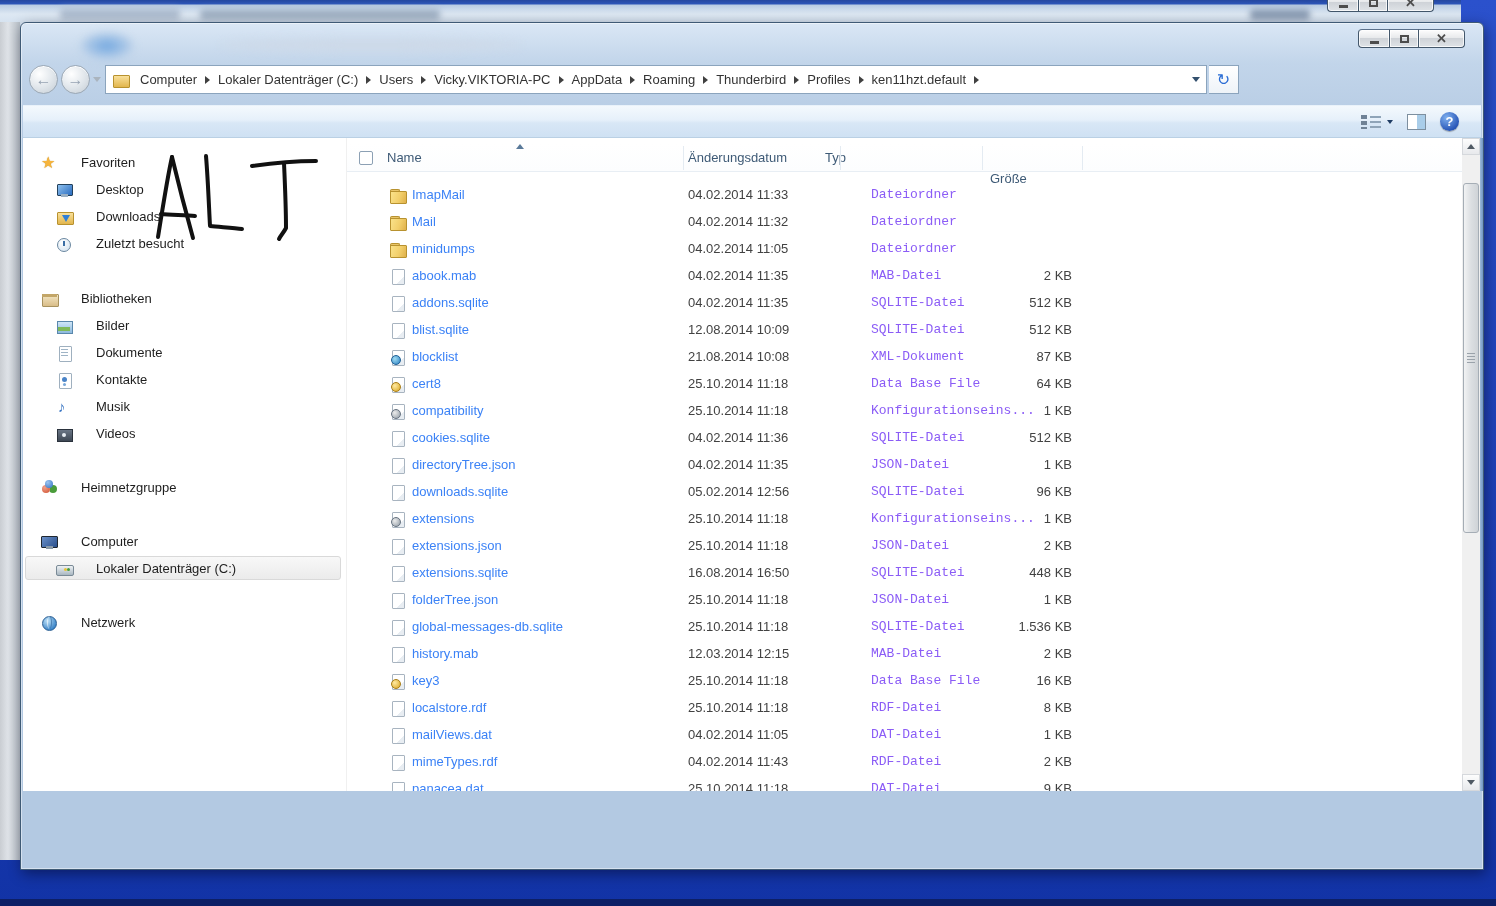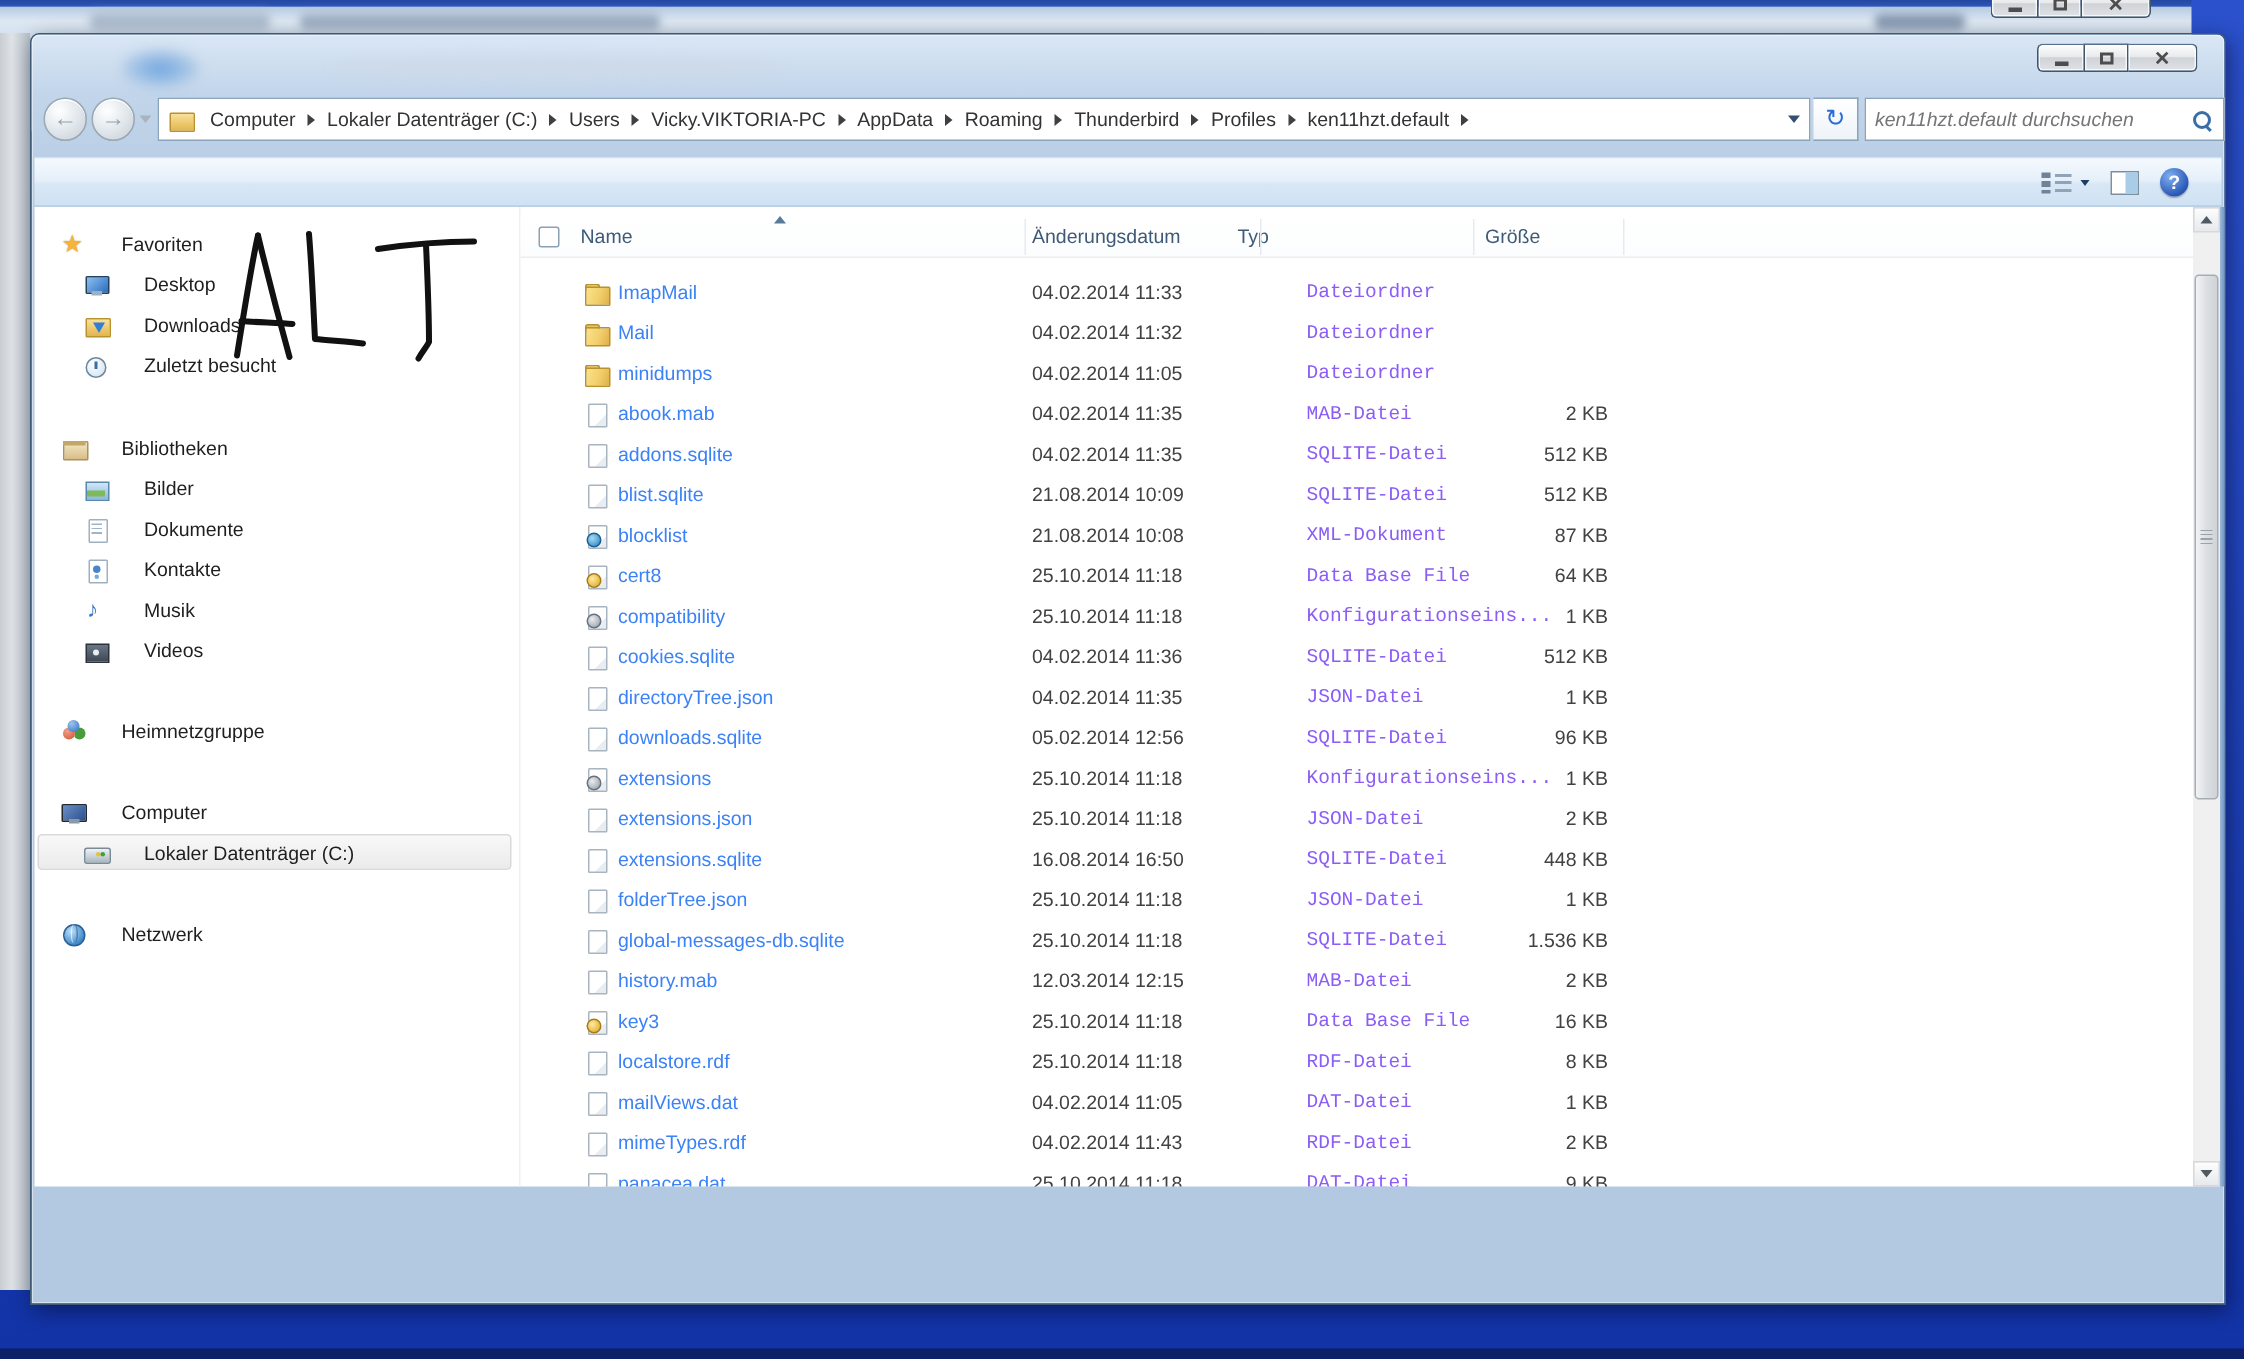--- a/index.html
+++ b/index.html
@@ -269,24 +269,20 @@
         <span class="crumb-item">Thunderbird</span>
         <span class="crumb-sep"></span>
         <span class="crumb-item">Profiles</span>
         <span class="crumb-sep"></span>
         <span class="crumb-item">ken11hzt.default</span>
         <span class="crumb-sep"></span>
       </div>
     <div class="addr-caret"></div>
   </div>
   <div class="refreshbtn">↻</div>
-  <div class="searchbox">
-    <input placeholder="ken11hzt.default durchsuchen" style="">
-    <div class="mag"></div>
-  </div>
 
   <div class="toolbar">
     <div class="tb-right">
       <span style="display:flex;align-items:center;gap:6px;">
         <span class="icon-views"></span>
         <span class="tb-caret"></span>
       </span>
       <span class="icon-pane"></span>
       <span class="icon-help">?</span>
     </div>
@@ -352,21 +348,21 @@
       </div>
     </div>
 
   <div class="filearea">
     <div class="hdr">
       <span class="checkbox"></span>
       <span class="sortmark"></span>
       <span class="hdr-label" style="left:40px;">Name</span>
       <span class="hdr-label" style="left:341px;">Änderungsdatum</span>
       <span class="hdr-label" style="left:478px;">Typ</span>
-      <span class="hdr-label" style="left:643px;">Größe</span>
+      <span class="hdr-label" style="left:643px;margin-top:21px;">Größe</span>
       <span class="sep" style="left:336px;"></span>
       <span class="sep" style="left:493px;"></span>
       <span class="sep" style="left:635px;"></span>
       <span class="sep" style="left:735px;"></span>
     </div>
     <div class="rows" id="rows">
         <div class="frow" style="top: 0px;">
           <span class="icn icn-folder"></span>
           <span class="fcell c-name">ImapMail</span>
           <span class="fcell c-date">04.02.2014 11:33</span>
@@ -397,21 +393,21 @@
         <div class="frow" style="top: 108px;">
           <span class="icn icn-page icn-file"></span>
           <span class="fcell c-name">addons.sqlite</span>
           <span class="fcell c-date">04.02.2014 11:35</span>
           <span class="fcell c-type">SQLITE-Datei</span>
           <span class="fcell c-size">512 KB</span>
         </div>
         <div class="frow" style="top: 135px;">
           <span class="icn icn-page icn-file"></span>
           <span class="fcell c-name">blist.sqlite</span>
-          <span class="fcell c-date">21.08.2014 10:09</span>
+          <span class="fcell c-date">12.08.2014 10:09</span>
           <span class="fcell c-type">SQLITE-Datei</span>
           <span class="fcell c-size">512 KB</span>
         </div>
         <div class="frow" style="top: 162px;">
           <span class="icn icn-page icn-xml"></span>
           <span class="fcell c-name">blocklist</span>
           <span class="fcell c-date">21.08.2014 10:08</span>
           <span class="fcell c-type">XML-Dokument</span>
           <span class="fcell c-size">87 KB</span>
         </div>

